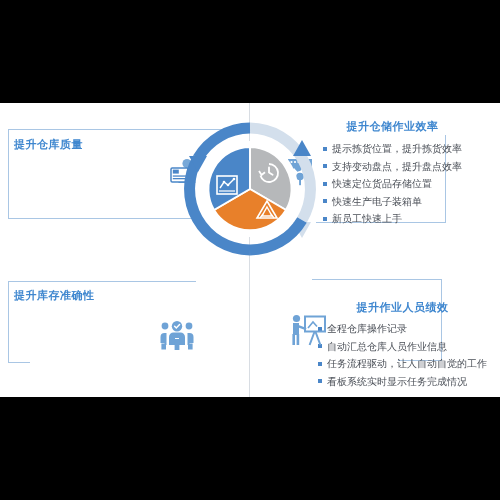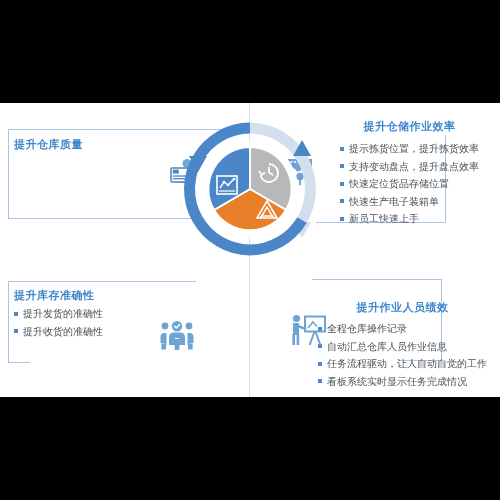--- a/index.html
+++ b/index.html
@@ -29,21 +29,21 @@
   .frame span{position:absolute;background:#a9c6e4;}
   .h{height:1px;} .v{width:1px;}
 
   
   #q-tl{left:14px;top:34px;text-align:center;}
   #f-tl{left:8px;top:26px;width:222px;height:90px;}
   #f-tl .t{left:0;top:0;width:222px;}
   #f-tl .l{left:0;top:0;height:90px;}
   #f-tl .b{left:0;top:89px;width:185px;}
   
-  #q-tr{left:340px;top:16px;}
+  #q-tr{left:323px;top:16px;}
   #f-tr{left:316px;top:32px;width:130px;height:88px;}
   #f-tr .r{left:129px;top:0;height:88px;}
   #f-tr .b{left:0;top:87px;width:130px;}
   
   #q-bl{left:14px;top:185px;}
   #f-bl{left:8px;top:178px;width:188px;height:82px;}
   #f-bl .t{left:0;top:0;width:188px;}
   #f-bl .l{left:0;top:0;height:82px;}
   #f-bl .b{left:0;top:81px;width:22px;}
   
@@ -113,24 +113,20 @@
     </svg>
   </div>
 
   <div class="frame" id="f-bl">
     <span class="h t"></span>
       <span class="v l"></span>
       <span class="h b"></span>
   </div>
   <div class="quad" id="q-bl">
     <div class="q-title">提升库存准确性</div>
-    <ul class="bullets">
-      <li><span class="bsq"></span><span>提升发货的准确性</span></li>
-      <li><span class="bsq"></span><span>提升收货的准确性</span></li>
-    </ul>
   </div>
   <div class="ico" style="left:160px;top:218px;">
     <svg width="34" height="30" viewBox="0 0 34 30">
       <circle cx="5" cy="5" r="3.4" fill="#6fa3d6"></circle>
       <circle cx="29" cy="5" r="3.4" fill="#6fa3d6"></circle>
       <circle cx="17" cy="5.2" r="5.2" fill="#6fa3d6"></circle>
       <path d="M14.6 5.2 l1.7 1.8 l3.3 -3.4" stroke="#ffffff" stroke-width="1.5" fill="none" stroke-linecap="round"></path>
       <path d="M0.5 22 v-6 a4 4 0 0 1 4-4 h2 v12 h-2 v-2z" fill="#6fa3d6"></path>
       <rect x="1.4" y="22.5" width="4.6" height="6" fill="#6fa3d6"></rect>
       <path d="M33.5 22 v-6 a4 4 0 0 0 -4 -4 h-2 v12 h2 v-2z" fill="#6fa3d6"></path>

